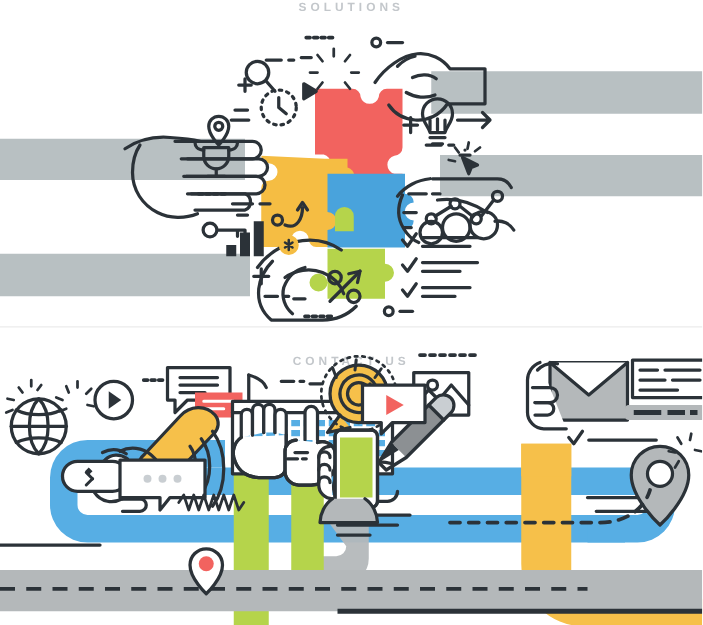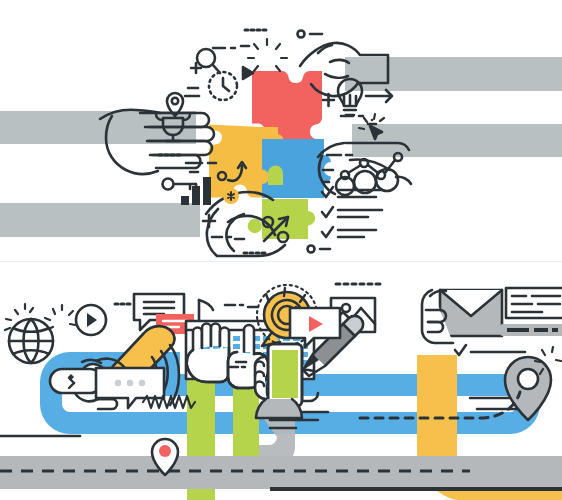--- a/index.html
+++ b/index.html
@@ -35,20 +35,21 @@
 
   .label-hidden{position:absolute;width:0;height:0;overflow:hidden;opacity:0;}
 </style>
 </head>
 <body>
 
 <div class="page">
 
   <div class="section" id="section-solutions">
 
+    <div class="section-title" id="solutions-title">SOLUTIONS</div>
 
     <div class="gbar" id="gbar-right-1"></div>
     <div class="gbar" id="gbar-right-2"></div>
     <div class="gbar" id="gbar-left-1"></div>
     <div class="gbar" id="gbar-left-2"></div>
 
     <svg class="canvas" width="562" height="261" viewBox="0 0 562 261">
       <g fill="none" stroke="#2b3238" stroke-width="2.6" stroke-linecap="round" stroke-linejoin="round">
 
         <g stroke="none">
@@ -187,20 +188,21 @@
         <path d="M338 230 h38 M338 237 h26"></path>
 
         <circle cx="311" cy="249" r="3.5"></circle>
         <path d="M320 249 h10"></path>
       </g>
     </svg>
   </div>
 
   <div class="section" id="section-contact">
 
+    <div class="section-title" id="contact-title">CONTACT US</div>
 
     <svg class="canvas" width="562" height="239" viewBox="0 0 562 239">
 
       <g stroke="none">
 
         <path fill="#57aee4" d="M40 120 a30 30 0 0 1 30 -30 h110 v22 H70 a8 8 0 0 0 -8 8 v22 a8 8 0 0 0 8 8 h430 v22 H70 a30 30 0 0 1 -30 -30 z"></path>
 
         <path fill="#57aee4" d="M150 112 h300 v22 H150 z"></path>
 
         <path fill="#57aee4" d="M450 112 h60 a30 30 0 0 1 30 30 a30 30 0 0 1 -30 30 h-40 v-22 h40 a8 8 0 0 0 8 -8 a8 8 0 0 0 -8 -8 h-60 z"></path>

